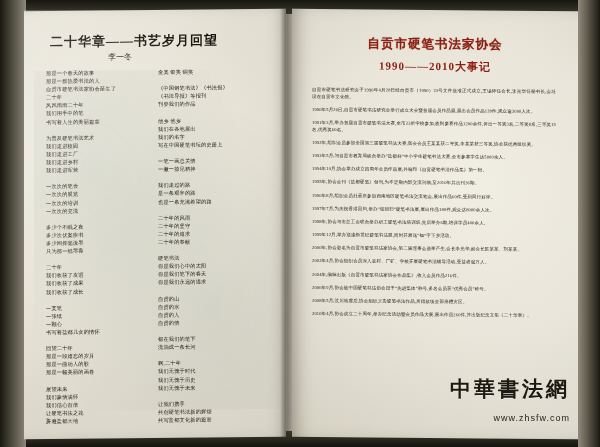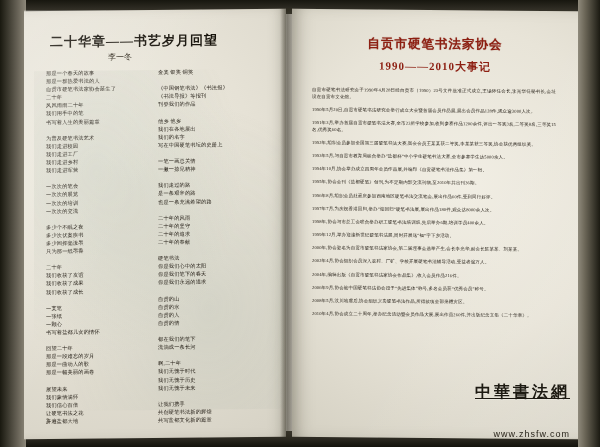--- a/index.html
+++ b/index.html
@@ -85,25 +85,25 @@
   }
   .rp-body{
     position:absolute;left:20px;top:78px;width:244px;
     font-size:4.5px;line-height:6.6px;color:#241e16;
     text-align:justify;white-space:pre-line;letter-spacing:.15px;
   }
 
   
   .wm-brand{
     position:absolute;right:30px;bottom:44px;
-    font-size:16px;font-weight:bold;color:#1d1a12;
-    letter-spacing:3px;text-shadow:0 1px 0 rgba(255,255,255,.25);text-decoration:underline;
+    font-size:21px;font-weight:bold;color:#1d1a12;
+    letter-spacing:3px;text-shadow:0 1px 0 rgba(255,255,255,.25);
   }
   .wm-url{
-    position:absolute;right:30px;bottom:8px;
+    position:absolute;right:30px;bottom:24px;
     font-size:9px;color:#2a251b;letter-spacing:1px;
     font-family:"Liberation Sans", sans-serif;
   }
   .glare{
     position:absolute;left:24px;top:10px;width:554px;height:428px;
     background:linear-gradient(118deg,rgba(255,255,255,.22) 0%,rgba(255,255,255,0) 28%,rgba(255,255,255,0) 70%,rgba(255,255,255,.14) 100%);
     pointer-events:none;
   }
 </style>
 </head>

